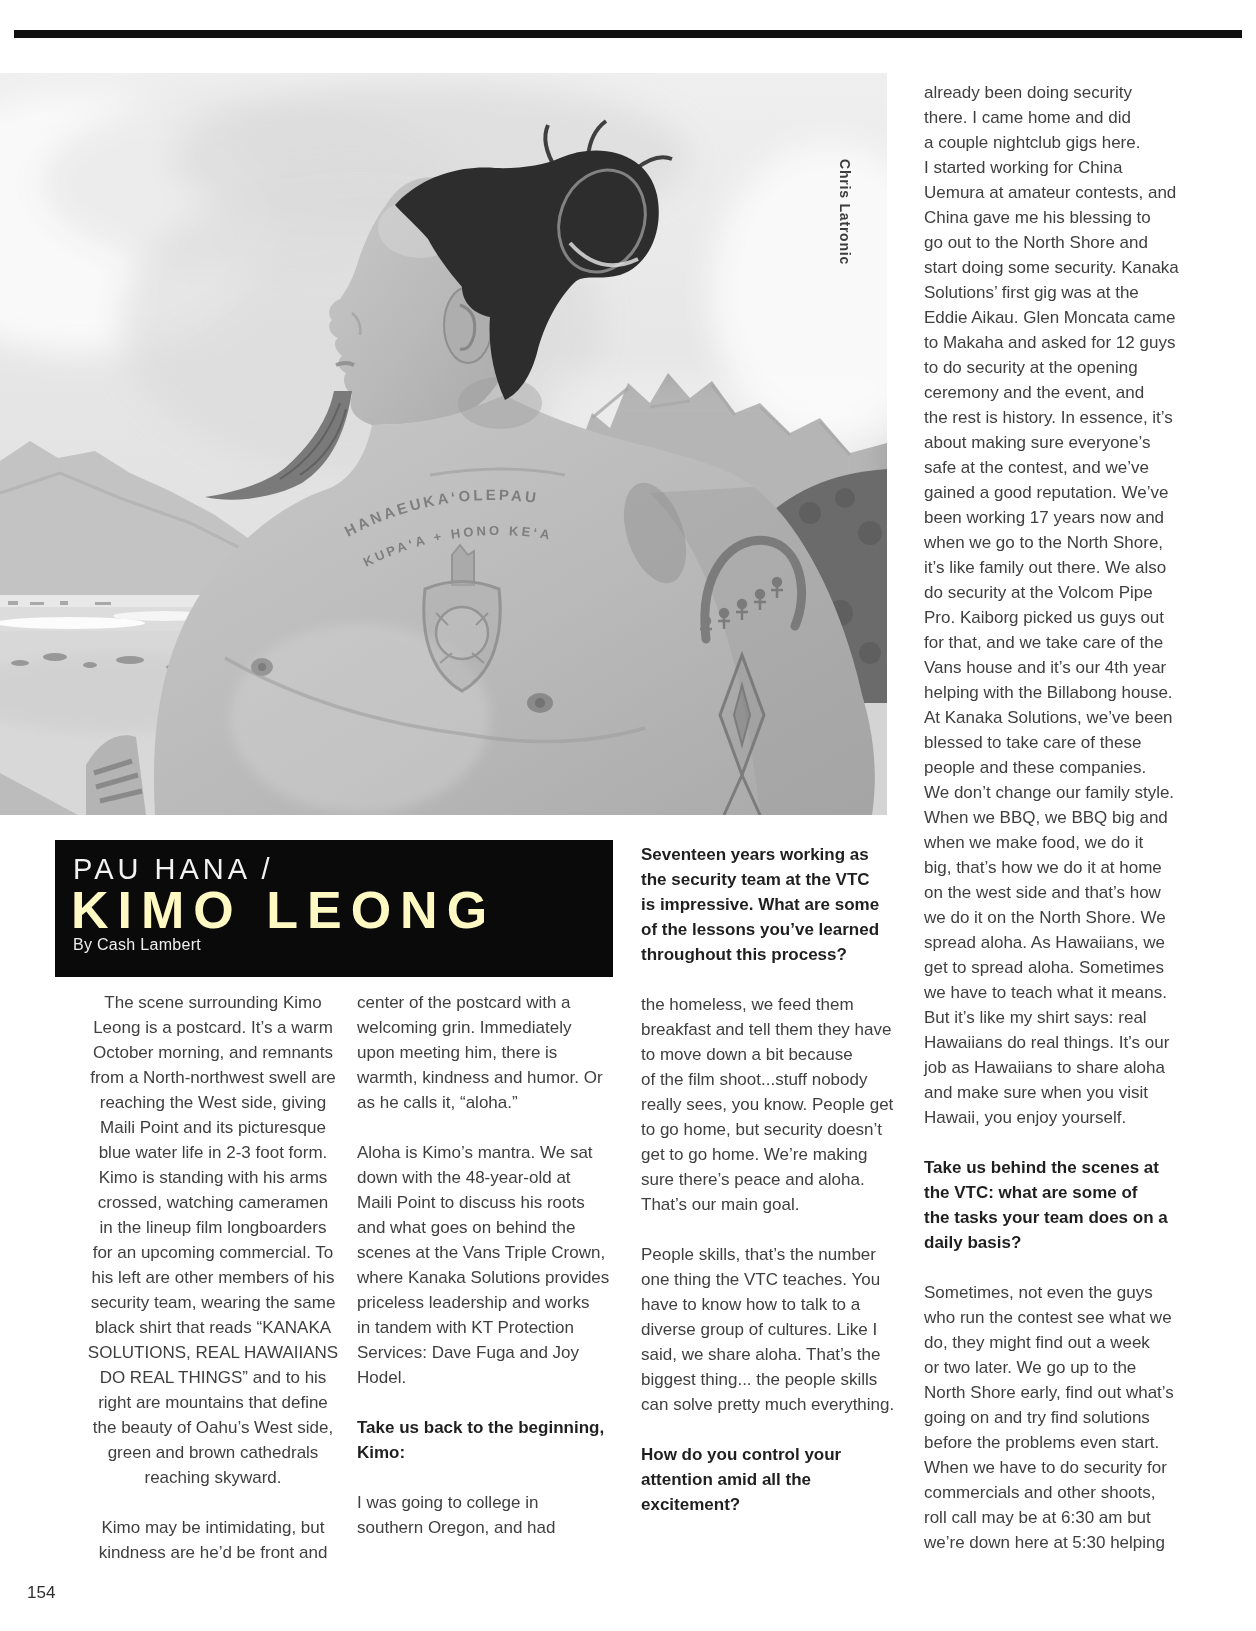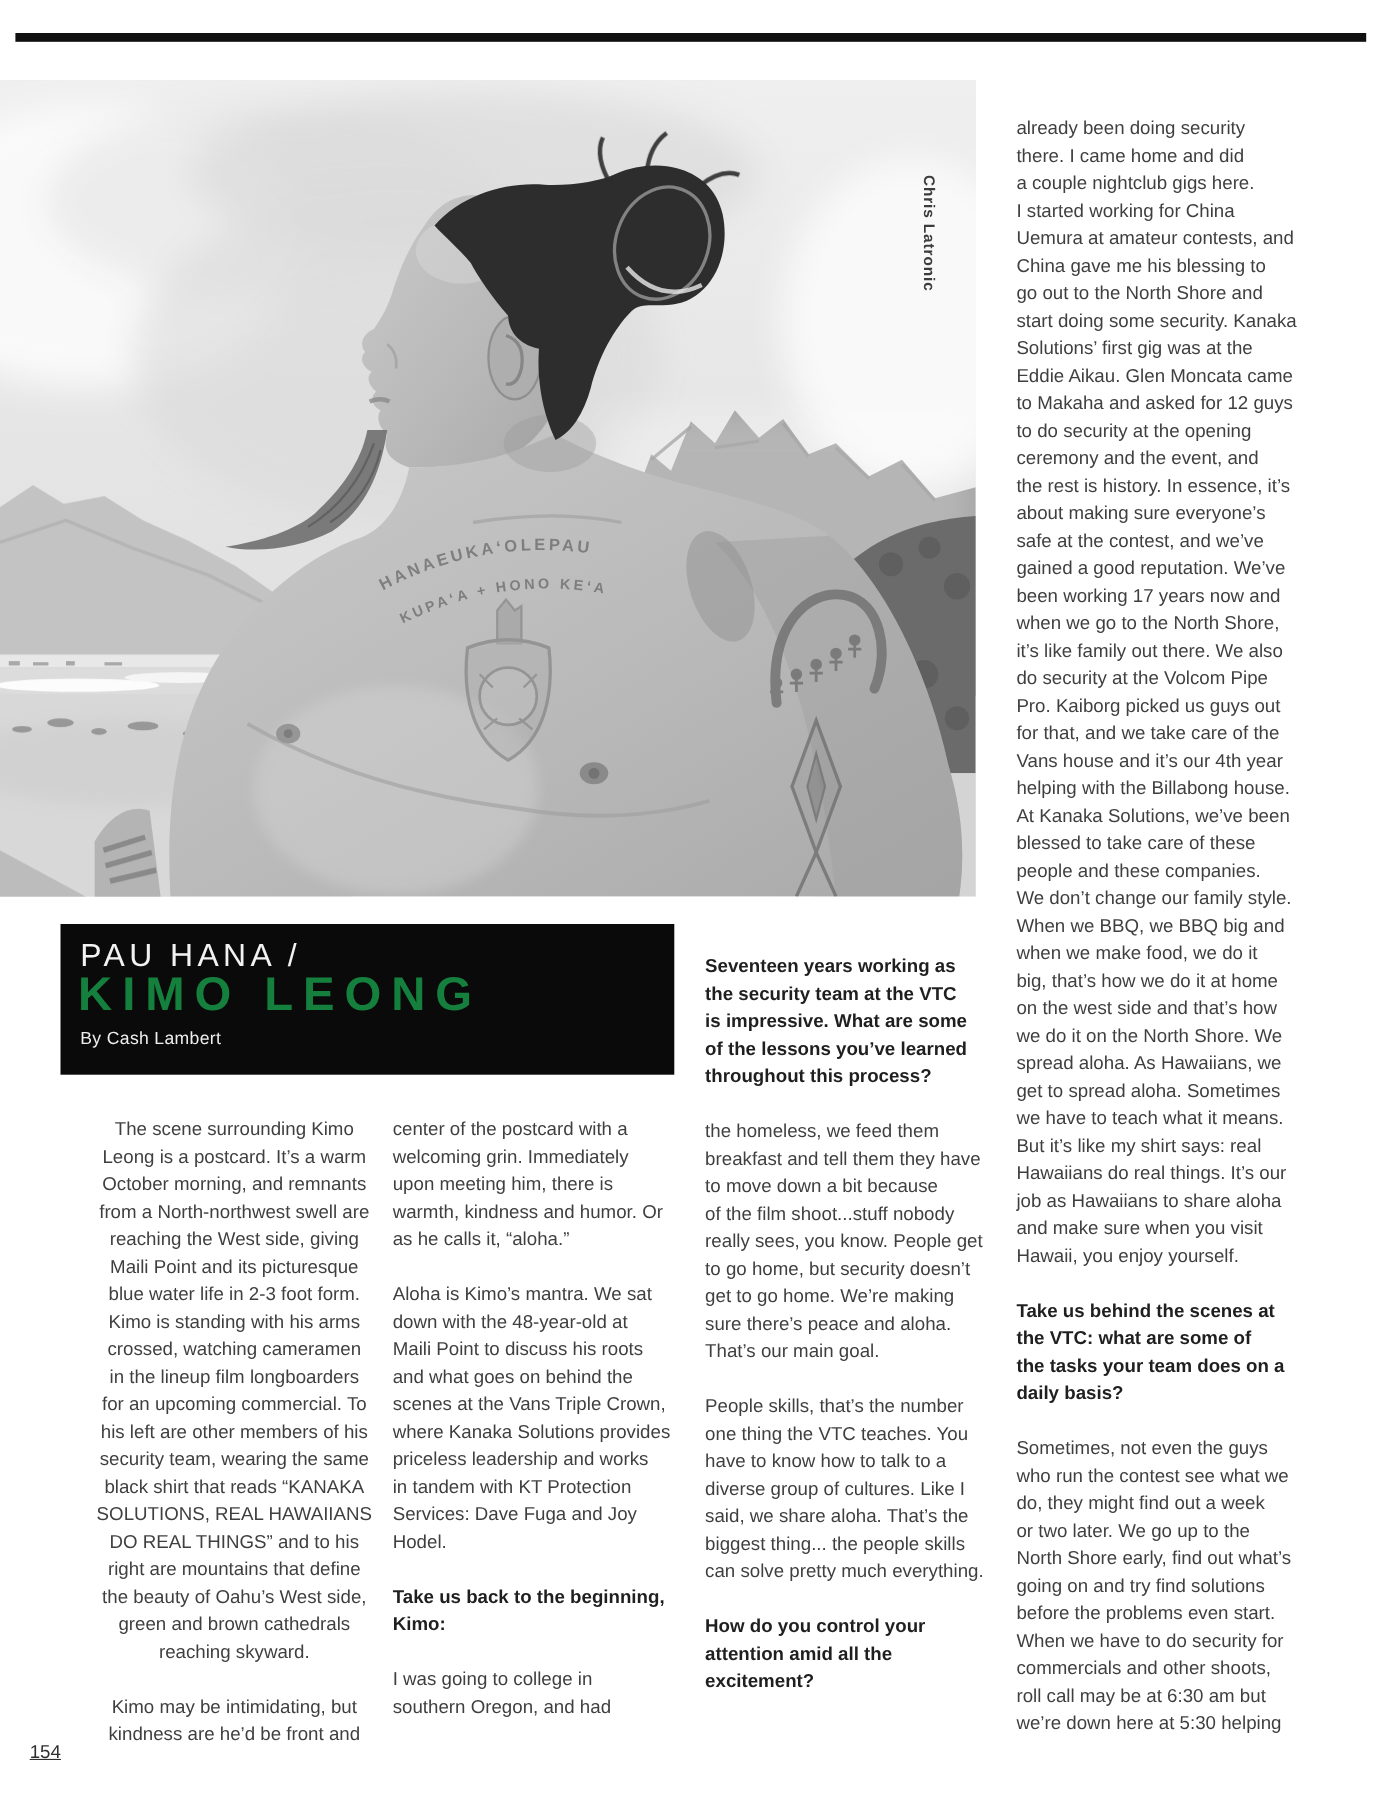--- a/index.html
+++ b/index.html
@@ -15,33 +15,33 @@
     writing-mode:vertical-rl;
     font-size:14px;letter-spacing:0.8px;color:#3c3c3c;font-weight:700;
   }
   .title-block{
     position:absolute;left:55px;top:840px;width:558px;height:137px;background:#0a0a0a;color:#ffffff;
   }
   .kicker{
     position:absolute;left:18px;top:13px;font-size:29px;letter-spacing:4px;font-weight:400;color:#f2f2f2;
   }
   .article-title{
-    position:absolute;left:16px;top:40px;font-size:43px;font-weight:700;letter-spacing:9px;color:#15803d;
+    position:absolute;left:16px;top:40px;font-size:52px;font-weight:700;letter-spacing:9px;color:#fef9c3;
   }
   .byline{
     position:absolute;left:18px;top:96px;font-size:16px;font-weight:400;color:#eeeeee;letter-spacing:0.3px;text-align:center;
   }
-  .col{position:absolute;width:278px;font-size:17px;line-height:25px;color:#3f3f3f;margin-top:24px;}
+  .col{position:absolute;width:278px;font-size:17px;line-height:25px;color:#3f3f3f;}
   .col p{margin:0 0 25px 0;white-space:pre-line;}
   .col p.bold{font-weight:700;color:#1f1f1f;}
   .col1{left:74px;top:990px;text-align:center;}
   .col2{left:357px;top:990px;}
   .col3{left:641px;top:842px;}
   .col4{left:924px;top:80px;width:262px;}
-  .page-number{position:absolute;left:27px;top:1583px;font-size:17px;color:#2e2e2e;text-decoration:underline;}
+  .page-number{position:absolute;left:27px;top:1583px;font-size:17px;color:#2e2e2e;}
 </style>
 </head>
 <body>
 
 <div class="top-rule"></div>
 
 <div class="photo">
   <svg width="887" height="742" viewBox="0 0 887 742" xmlns="http://www.w3.org/2000/svg">
     <defs>
       <linearGradient id="sky" x1="0" y1="0" x2="0" y2="1">

